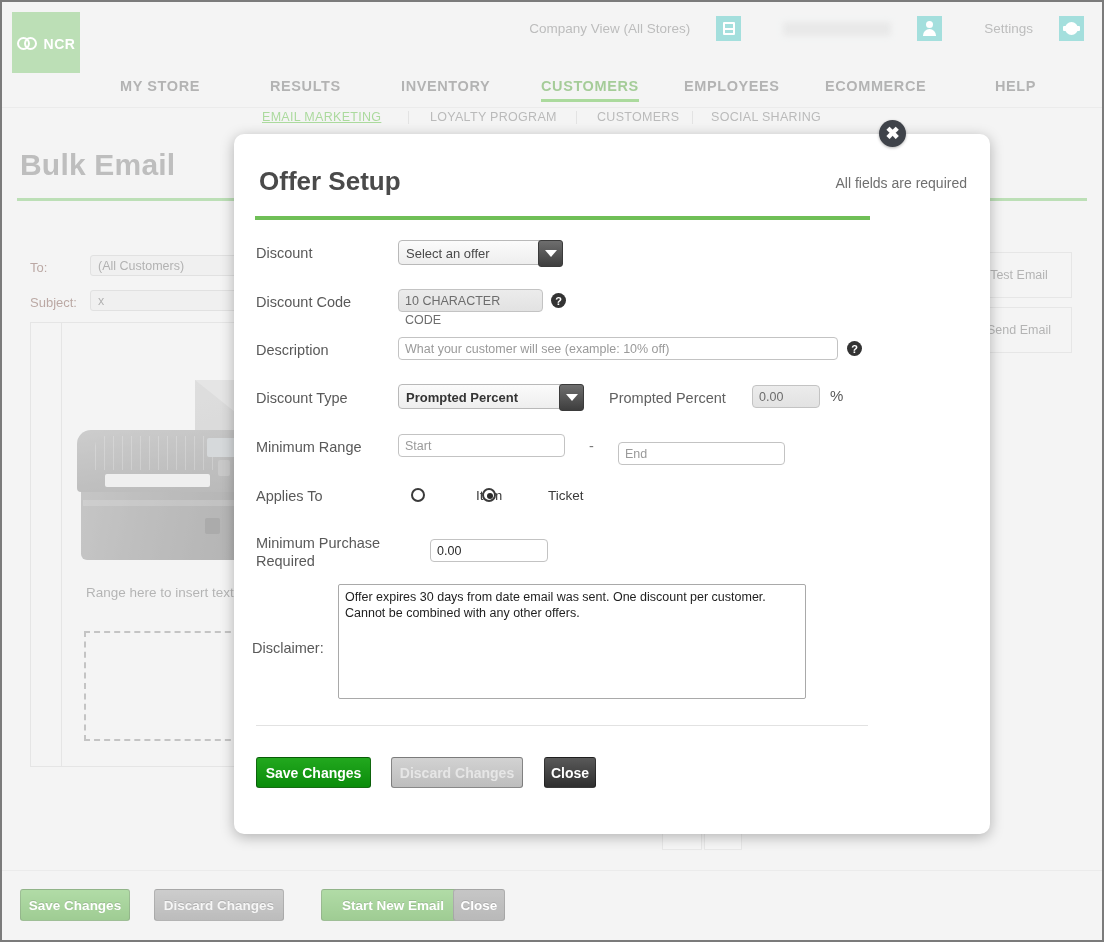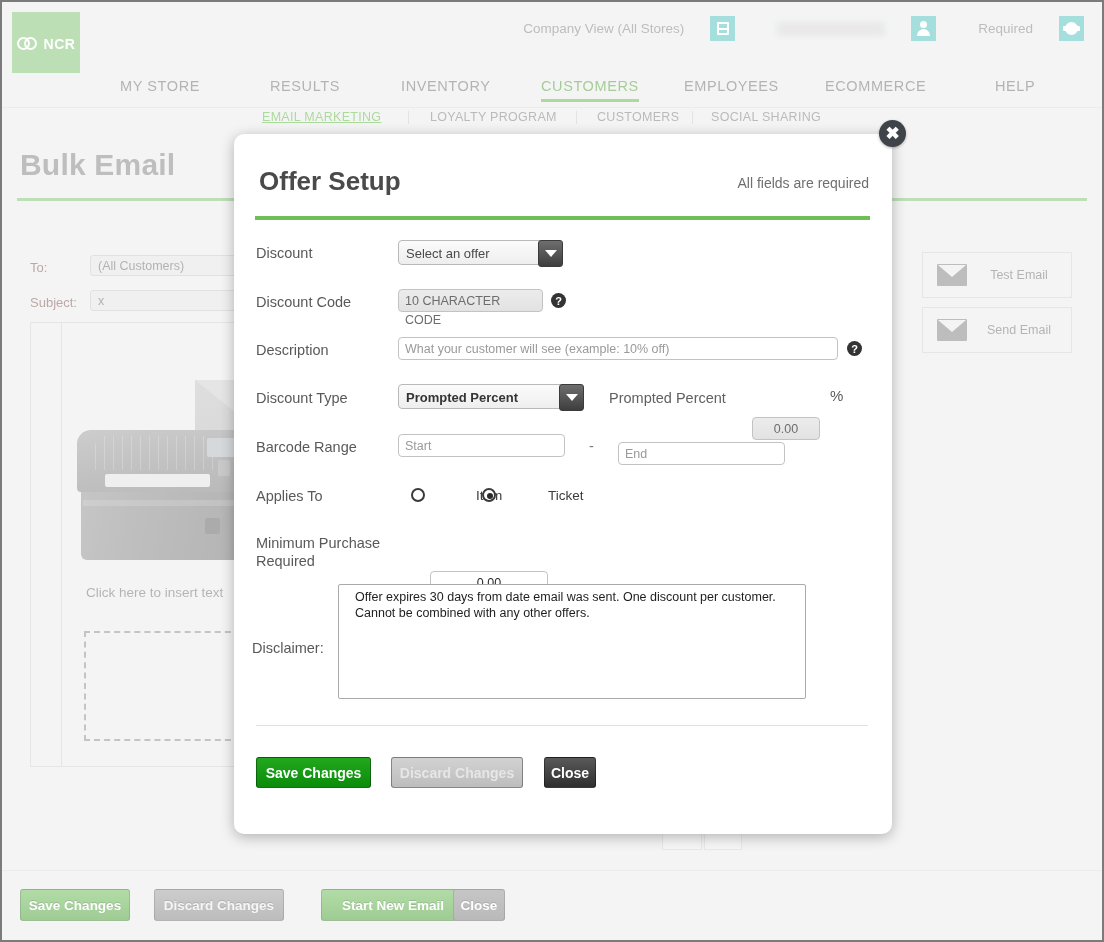--- a/index.html
+++ b/index.html
@@ -78,21 +78,21 @@
   
   .mainnav {
     position: absolute; left: 0; top: 71px; width: 1100px; height: 35px;
     background: #eceded;
     border-bottom: 1px solid #dcdcdc;
   }
   .mainnav-inner { position: relative; height: 100%; }
   .nav-item {
     position: absolute; top: 5px;
     font-size: 14.5px; letter-spacing: .6px; color: #7d7d7d;
-    font-weight: normal; white-space: nowrap;
+    font-weight: bold; white-space: nowrap;
     padding-bottom: 7px;
   }
   .nav-item.active { color: #64a84f; }
   .nav-underline {
     position: absolute; bottom: -1px; left: 0; right: 0; height: 3px; background: #6fbf57;
   }
 
   
   .subnav {
     position: absolute; left: 0; top: 108px; width: 1100px; height: 28px;
@@ -237,21 +237,21 @@
   .gbtn.green { background: linear-gradient(#79c267,#5aa846); }
   .gbtn.grey  { background: linear-gradient(#a9a9a9,#8c8c8c); color:#efefef; }
   .gbtn.dark  { background: linear-gradient(#9d9d9d,#878787); color:#ffffff; }
 
   
   .overlay {
     position: absolute; left: 0; top: 0; width: 1104px; height: 942px;
     background: rgba(255,255,255,0.42);
   }
   .modal {
-    position: absolute; left: 232px; top: 132px; width: 658px; height: 700px;
+    position: absolute; left: 232px; top: 132px; width: 756px; height: 700px;
     background: #ffffff; border-radius: 10px;
     box-shadow: 0 3px 14px rgba(0,0,0,.28);
   }
   .modal-close {
     position: absolute; left: 877px; top: 118px; width: 27px; height: 27px;
     border-radius: 50%; background: #3f434a;
     display: flex; align-items: center; justify-content: center;
     color: #ffffff; font-size: 17px; font-weight: bold; line-height: 1;
     z-index: 5;
     box-shadow: 0 1px 3px rgba(0,0,0,.3);
@@ -295,35 +295,35 @@
   .sel-arrow i {
     display: block; width: 0; height: 0;
     border-left: 6px solid transparent; border-right: 6px solid transparent;
     border-top: 7px solid #ffffff;
   }
   .help-ic {
     position: absolute; width: 15px; height: 15px; border-radius: 50%;
     background: #333333; color: #ffffff; font-size: 11px; font-weight: bold;
     display: flex; align-items: center; justify-content: center;
   }
-  .num-right { text-align: center; margin-top: 32px; }
+  .num-right { text-align: left; }
   .radio {
     position: absolute; width: 14px; height: 14px; border-radius: 50%;
     border: 2px solid #3a3a3a; background: #ffffff;
   }
   .radio.checked:after {
     content:""; position: absolute; left: 3px; top: 3px; width: 6px; height: 6px;
     border-radius: 50%; background: #2a2a2a;
   }
   .radio-lbl { position: absolute; font-size: 13.5px; color: #3b3b3b; margin-left: 44px; }
   .m-textarea {
     position: absolute; left: 336px; top: 588px; width: 468px; height: 115px;
     background: #ffffff; border: 1px solid #a9a9a9; border-radius: 2px;
     font-size: 12.5px; color: #1e1e1e; line-height: 16px;
-    padding: 4px 16px; overflow: hidden;
+    padding: 4px 6px; overflow: hidden;
   }
   .modal-footer-rule {
     position: absolute; left: 22px; top: 591px; width: 612px; height: 1px;
     background: #e2e2e2;
   }
   .mbtn {
     position: absolute; height: 31px; border-radius: 3px;
     font-size: 14px; font-weight: bold;
     display: flex; align-items: center; justify-content: center;
     border: 1px solid rgba(0,0,0,.35);
@@ -353,21 +353,21 @@
       <div class="hdr-icon">
           <div class="ic-store"></div>
         </div>
       <div class="hdr-redacted"></div>
       <div class="hdr-icon">
         <div>
           <div class="ic-person-head"></div>
           <div class="ic-person-body"></div>
         </div>
       </div>
-      <div class="hdr-label">Required</div>
+      <div class="hdr-label">Settings</div>
       <div class="hdr-icon">
           <div class="ic-gear"></div>
         </div>
     </div>
   </div>
 
   <div class="mainnav">
     <div class="mainnav-inner">
       <div class="nav-item" style="left:118px">MY STORE</div>
       <div class="nav-item" style="left:268px">RESULTS</div>
@@ -411,21 +411,21 @@
             <div class="pr-base"></div>
             <div class="pr-lid"></div>
             <div class="pr-lines"></div>
             <div class="pr-slot"></div>
             <div class="pr-panel"></div>
             <div class="pr-btn"></div>
             <div class="pr-seam"></div>
             <div class="pr-port"></div>
           </div>
         </div>
-        <div class="insert-text">Click here to insert text</div>
+        <div class="insert-text">Range here to insert text</div>
         <div class="dash-box"></div>
       </div>
     </div>
 
     <div class="email-btn" style="left:920px; top:100px">
       <div class="env-icon"></div>
       <div class="email-btn-label">Send Email</div>
     </div>
     <div class="email-btn" style="left:920px; top:45px">
       <div class="env-icon"></div>
@@ -472,21 +472,21 @@
     <div class="m-select" style="left:164px; top:250px; width:186px">
       <span>Prompted Percent</span>
       <span class="sel-arrow">
           <i></i>
         </span>
     </div>
     <div class="m-label" style="left:375px; top:256px; color:#616161">Prompted Percent</div>
     <div class="m-input readonly num-right" style="left:518px; top:251px; width:68px">0.00</div>
     <div class="m-label" style="left:596px; top:253px; font-size:15px">%</div>
 
-    <div class="m-label" style="left:22px; top:305px">Barcode Range</div>
+    <div class="m-label" style="left:22px; top:305px">Minimum Range</div>
     <div class="m-input" style="left:164px; top:300px; width:167px">Start</div>
     <div class="m-label" style="left:355px; top:304px; color:#7a7a7a">-</div>
     <div class="m-input" style="left:384px; top:308px; width:167px">End</div>
 
     <div class="m-label" style="left:22px; top:354px">Applies To</div>
     <div class="radio" style="left:177px; top:354px"></div>
     <div class="radio-lbl" style="left:198px; top:354px">Item</div>
     <div class="radio checked" style="left:248px; top:354px"></div>
     <div class="radio-lbl" style="left:270px; top:354px">Ticket</div>
 

